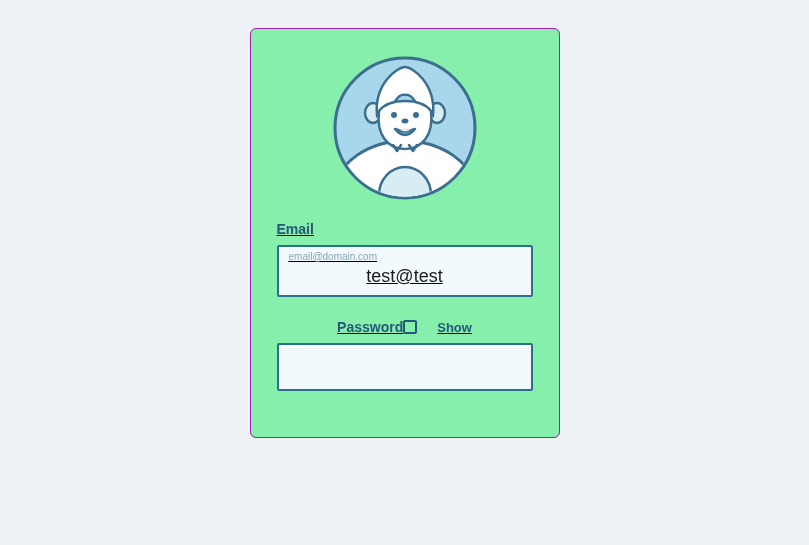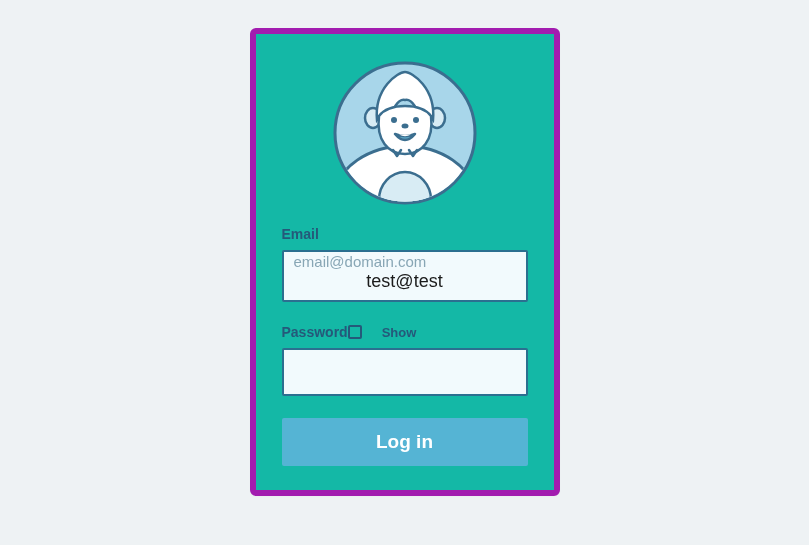--- a/index.html
+++ b/index.html
@@ -8,43 +8,44 @@
     height: 545px;
     background: #eef2f4;
     font-family: "Segoe UI", "Helvetica Neue", Arial, sans-serif;
     display: flex;
     justify-content: center;
     align-items: flex-start;
     padding-top: 28px;
   }
   .card {
     width: 310px;
-    background: #14b8a6;
-    border: 6px solid #a21caf;
+    background: #86efac;
+    border: 1px solid #a21caf;
     border-radius: 6px;
     padding: 24px 26px 24px 26px;
     box-shadow: 0 1px 2px rgba(0,0,0,0.02);
+    text-decoration: underline;
   }
   .avatar-wrap {
     width: 100%;
     display: flex;
     justify-content: center;
     margin-bottom: 18px;
   }
   .field-group { margin-bottom: 22px; }
   .label {
     display: block;
     font-size: 14px;
     font-weight: 700;
     color: #25597a;
     margin-bottom: 8px;
   }
   .label-row {
     display: flex;
-    justify-content: flex-start;
+    justify-content: center;
     align-items: center;
     margin-bottom: 8px;
   }
   .show-toggle {
     display: inline-flex;
     align-items: center;
     gap: 20px;
     cursor: pointer;
   }
   .show-box {
@@ -66,21 +67,21 @@
     background: #f2fafd;
     border: 2px solid #2b6f90;
     border-radius: 2px;
     padding: 4px 10px 0 10px;
   }
   .input-wrap.pw {
     height: 48px;
     padding-top: 0;
   }
   .float-label {
-    font-size: 15px;
+    font-size: 10px;
     color: #88a6b5;
     line-height: 12px;
     display: block;
   }
   .text-input {
     width: 100%;
     border: none;
     outline: none;
     background: transparent;
     font-size: 18px;
@@ -177,15 +178,14 @@
       <span class="show-toggle">
         <span class="show-box"></span>
         <span class="show-text">Show</span>
       </span>
     </div>
     <div class="input-wrap pw">
       <input type="password" class="text-input" value="" style="">
     </div>
   </div>
 
-  <button class="login-btn">Log in</button>
 
 </div>
 
 </body></html>

